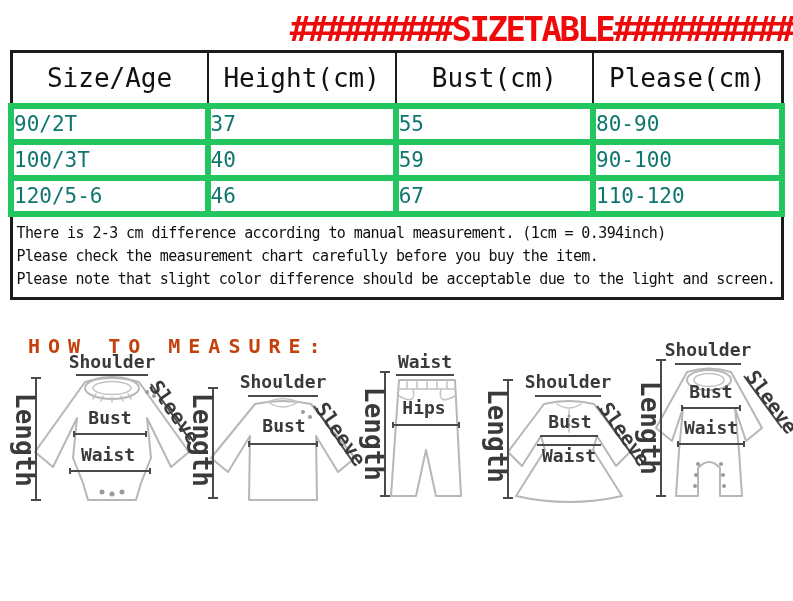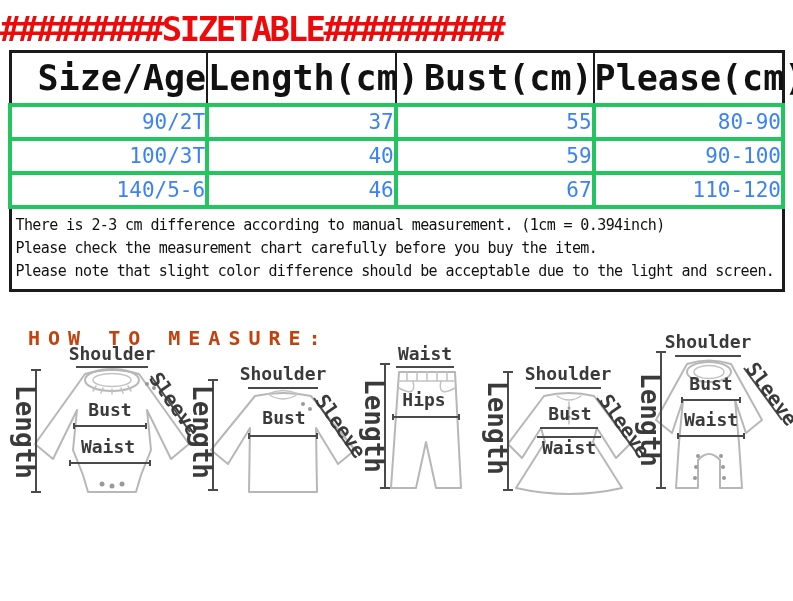--- a/index.html
+++ b/index.html
@@ -2,35 +2,35 @@
 <html><head>
 <meta charset="utf-8">
 <style>
   html,body{margin:0;padding:0;}
   body{
     width:793px;height:601px;overflow:hidden;background:#ffffff;
     font-family:"DejaVu Sans Mono", monospace;
     position:relative;
   }
   .title{
-    margin-top:8px;height:42px;line-height:42px;text-align:left;
+    margin-top:8px;height:42px;line-height:42px;text-align:right;
     font-size:34px;font-weight:bold;letter-spacing:-2.5px;color:#ee0a0a;
     white-space:nowrap;
   }
   table.size{
     border-collapse:collapse;table-layout:fixed;
     width:777px;margin:0 8px;border:3px solid #1b1b1b;
   }
   table.size th{
-    border:2px solid #1b1b1b;height:50px;text-align:right;
-    font-size:35px;font-weight:bold;color:#111;padding:0;
+    border:2px solid #1b1b1b;height:50px;text-align:center;
+    font-size:26px;font-weight:normal;color:#111;padding:0;
   }
   table.size td.cell{
-    border:4px solid #22c55e;height:30px;text-align:right;
-    font-size:21px;font-weight:500;color:#3b82f6;padding:0;
+    border:6px solid #22c55e;height:30px;text-align:left;
+    font-size:21px;font-weight:500;color:#0f766e;padding:0;
   }
   td.notes{
     border:2px solid #1b1b1b;text-align:left;padding:5px 4px 6px 4px;
   }
   .note-line{
     font-size:15px;line-height:23px;letter-spacing:-0.6px;
     white-space:nowrap;color:#101010;font-weight:500;
   }
   .c0{width:25.5%}.c1{width:24.4%}.c2{width:25.6%}.c3{width:24.5%}
   .measure{
@@ -64,40 +64,40 @@
 <table class="size">
   <colgroup>
       <col class="c0">
       <col class="c1">
       <col class="c2">
       <col class="c3">
     </colgroup>
   <thead>
     <tr>
       <th>Size/Age</th>
-      <th>Length(cm)</th>
+      <th>Height(cm)</th>
       <th>Bust(cm)</th>
       <th>Please(cm)</th>
     </tr>
   </thead>
   <tbody>
     <tr>
       <td class="cell">90/2T</td>
       <td class="cell">37</td>
       <td class="cell">55</td>
       <td class="cell">80-90</td>
     </tr>
     <tr>
       <td class="cell">100/3T</td>
       <td class="cell">40</td>
       <td class="cell">59</td>
       <td class="cell">90-100</td>
     </tr>
     <tr>
-      <td class="cell">140/5-6</td>
+      <td class="cell">120/5-6</td>
       <td class="cell">46</td>
       <td class="cell">67</td>
       <td class="cell">110-120</td>
     </tr>
   </tbody>
   <tfoot>
     <tr>
       <td class="notes" colspan="4">
         <div class="note-line">There is 2-3 cm difference according to manual measurement. (1cm = 0.394inch)</div>
         <div class="note-line">Please check the measurement chart carefully before you buy the item.</div>

